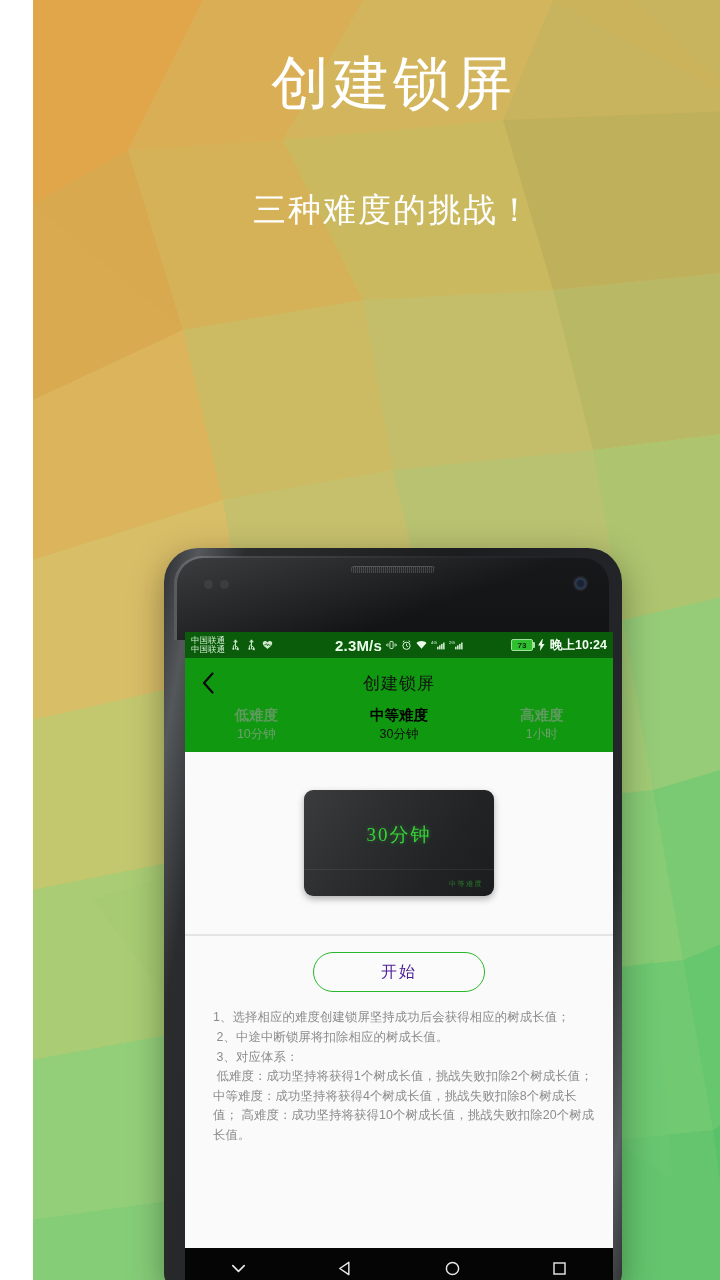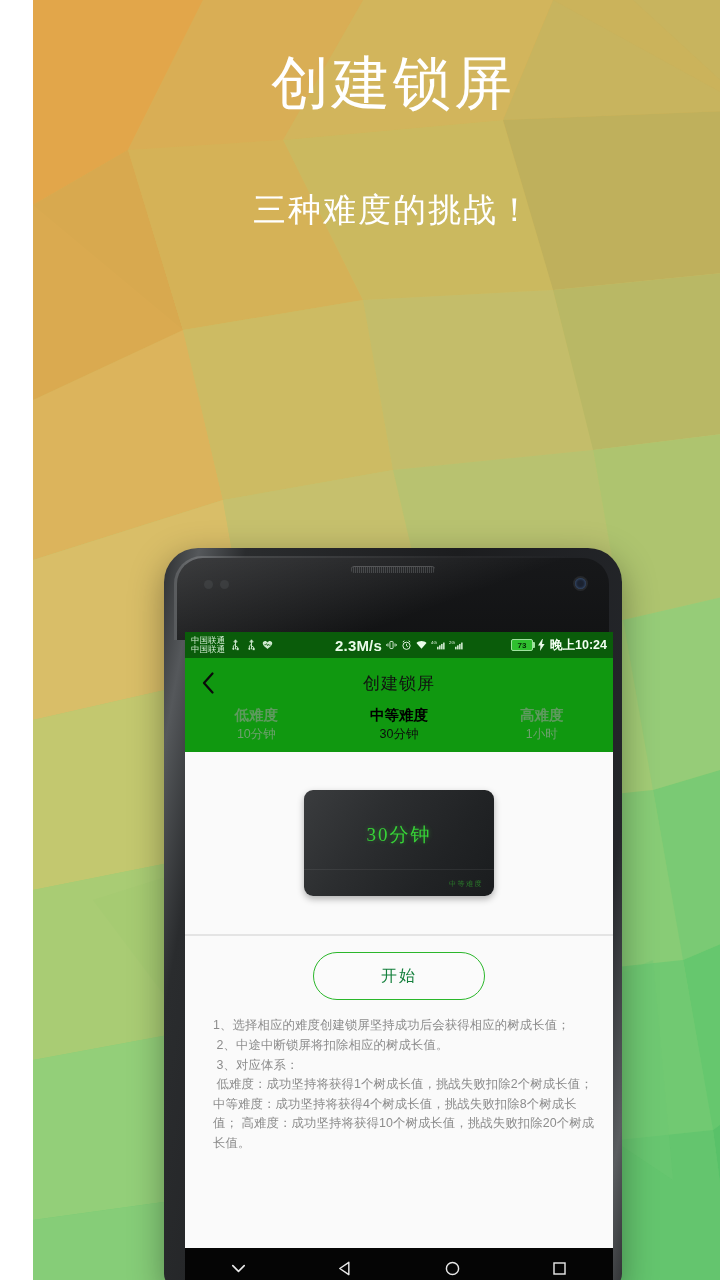--- a/index.html
+++ b/index.html
@@ -172,22 +172,22 @@
     cursor:pointer;
   }
   .plus-ic { width:22px; height:22px; }
 
   
   .start-wrap {
     background:#fafafa; padding:16px 0 12px 0;
     display:flex; justify-content:center;
   }
   .start-btn {
-    width:172px; height:48px; border:1.6px solid #2bb72b; border-radius:24px;
-    background:#fbfbfb; color:#15803d; font-size:16px; letter-spacing:2px;
+    width:172px; height:40px; border:1.6px solid #2bb72b; border-radius:24px;
+    background:#fbfbfb; color:#4c1d95; font-size:16px; letter-spacing:2px;
     display:flex; align-items:center; justify-content:center; cursor:pointer;
   }
 
   
   .notes {
     background:#fafafa; padding:4px 14px 0 28px;
     color:#8c8c8c; font-size:12.4px; line-height:1.58;
     letter-spacing:.1px; white-space:pre-wrap;
   }
 

